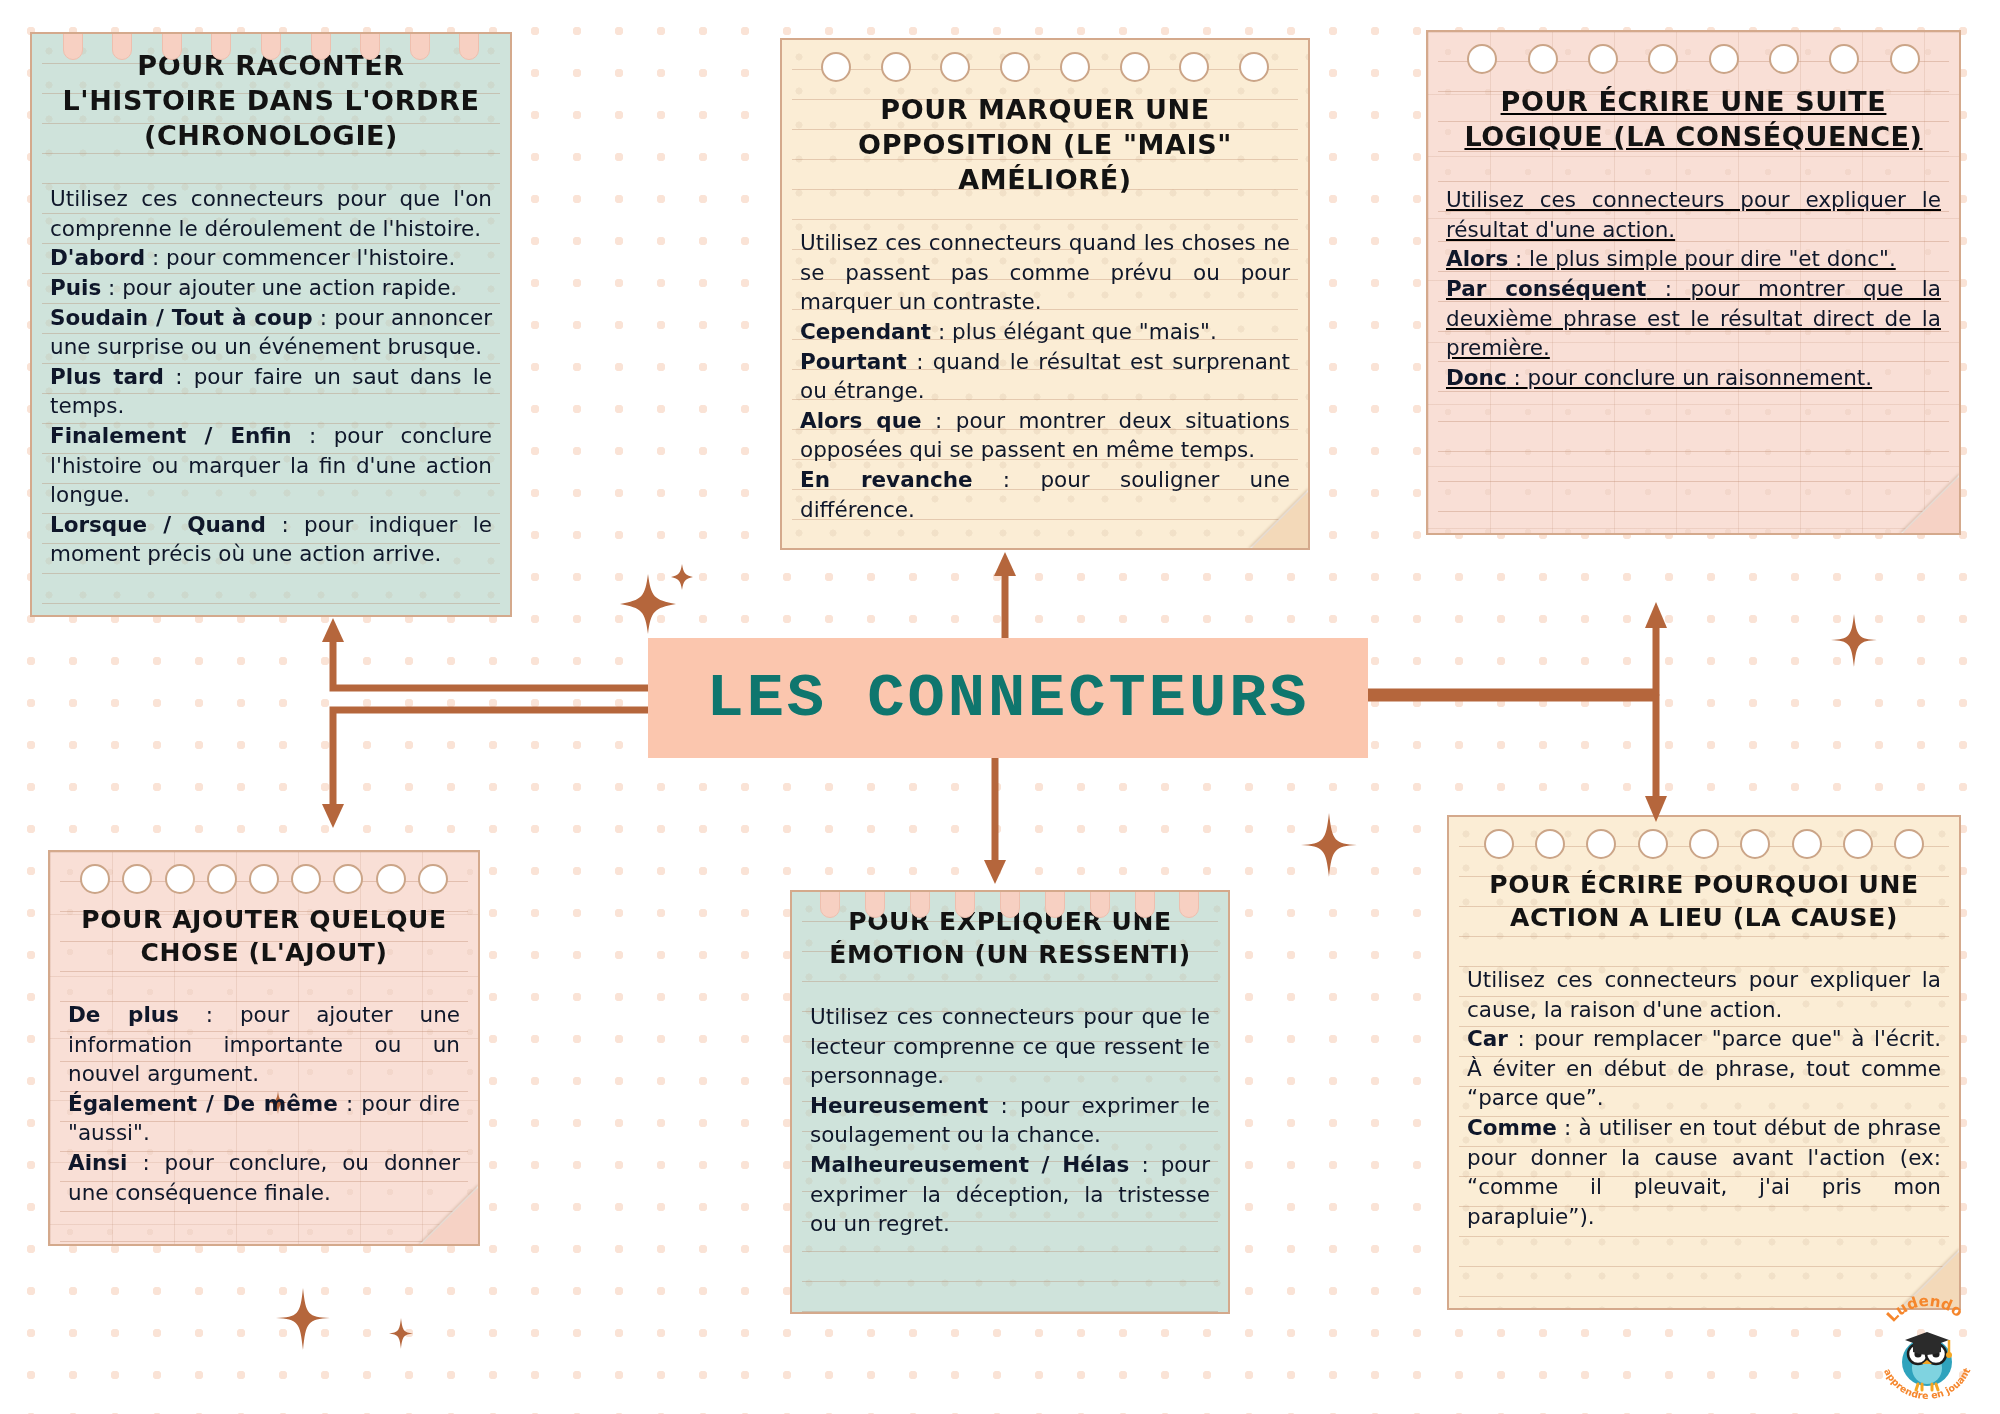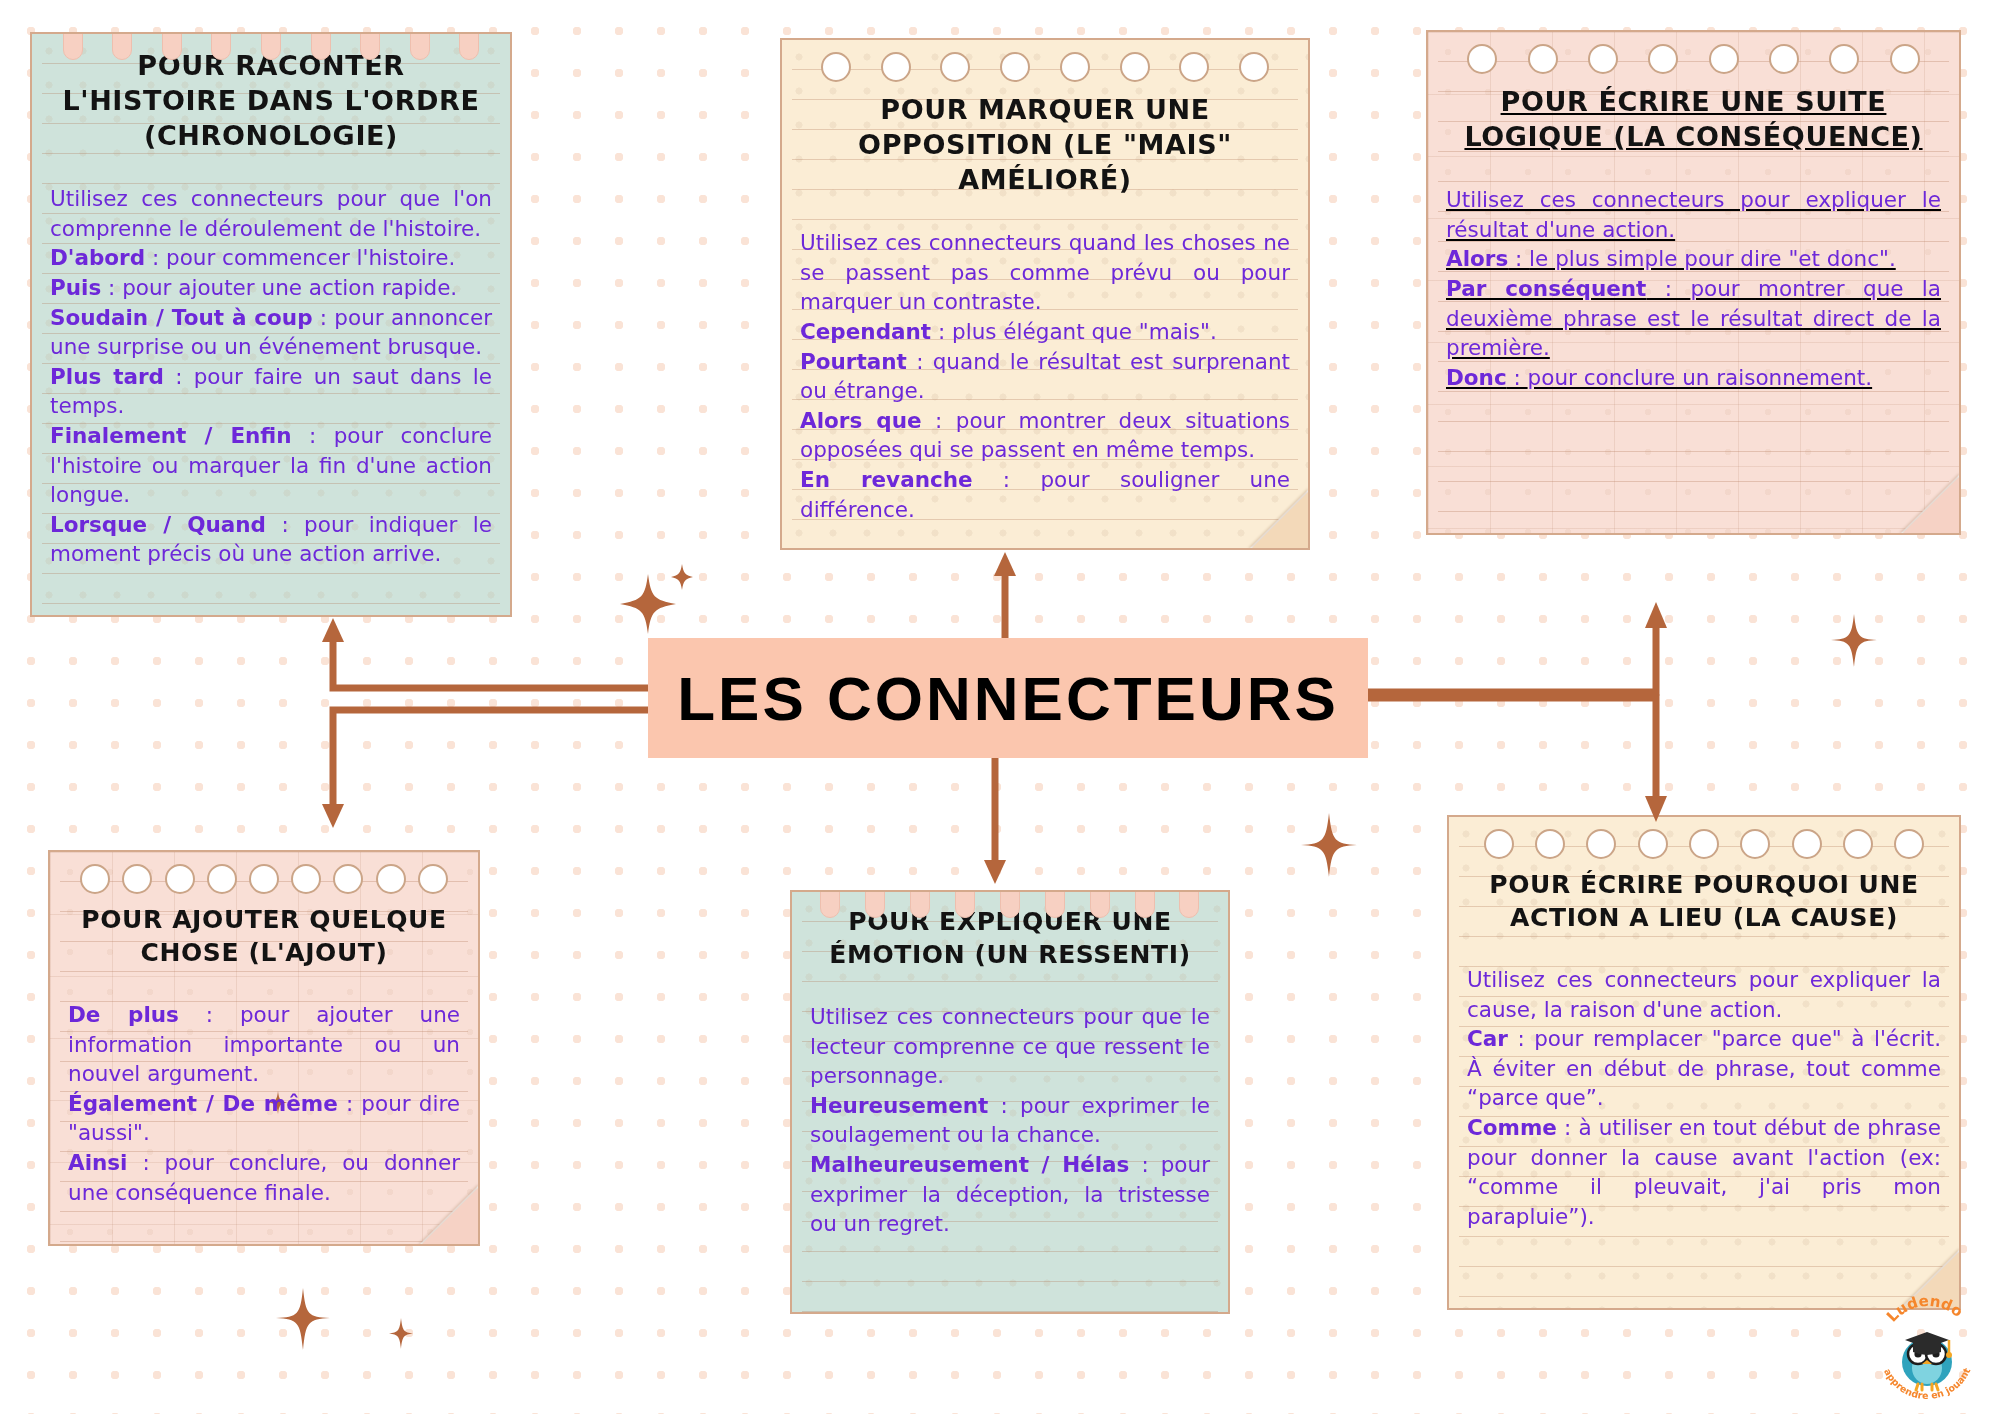--- a/index.html
+++ b/index.html
@@ -89,42 +89,42 @@
     text-transform: uppercase;
     margin-bottom: 12px;
     padding: 0 4px;
   }
   .title.sm { font-size: 25px; }
 
   .body {
     position: relative; z-index: 4;
     font-size: 21.5px;
     line-height: 29.6px;
-    color: #6d28d9;
+    color: #0f172a;
     text-align: justify;
     text-justify: inter-word;
     margin-top: 31px;
   }
   .body p { margin: 0; }
   .body b { font-weight: bold; }
 
   
   #center-title {
     position: absolute;
     left: 648px; top: 638px; width: 720px; height: 120px;
     background: #fbc6ae;
     display: flex; align-items: center; justify-content: center;
     z-index: 10;
   }
   #center-title span {
-    font-family: Liberation Sans, sans-serif;
+    font-family: Liberation Mono, monospace;
     font-weight: bold;
     font-size: 62px;
     letter-spacing: 3px;
-    color: #000000;
+    color: #0f766e;
     text-transform: uppercase;
   }
 
   
   .arrow { position: absolute; z-index: 2; }
   .arrow svg { display: block; overflow: visible; }
 
   
   .spark { position: absolute; z-index: 2; }
 

